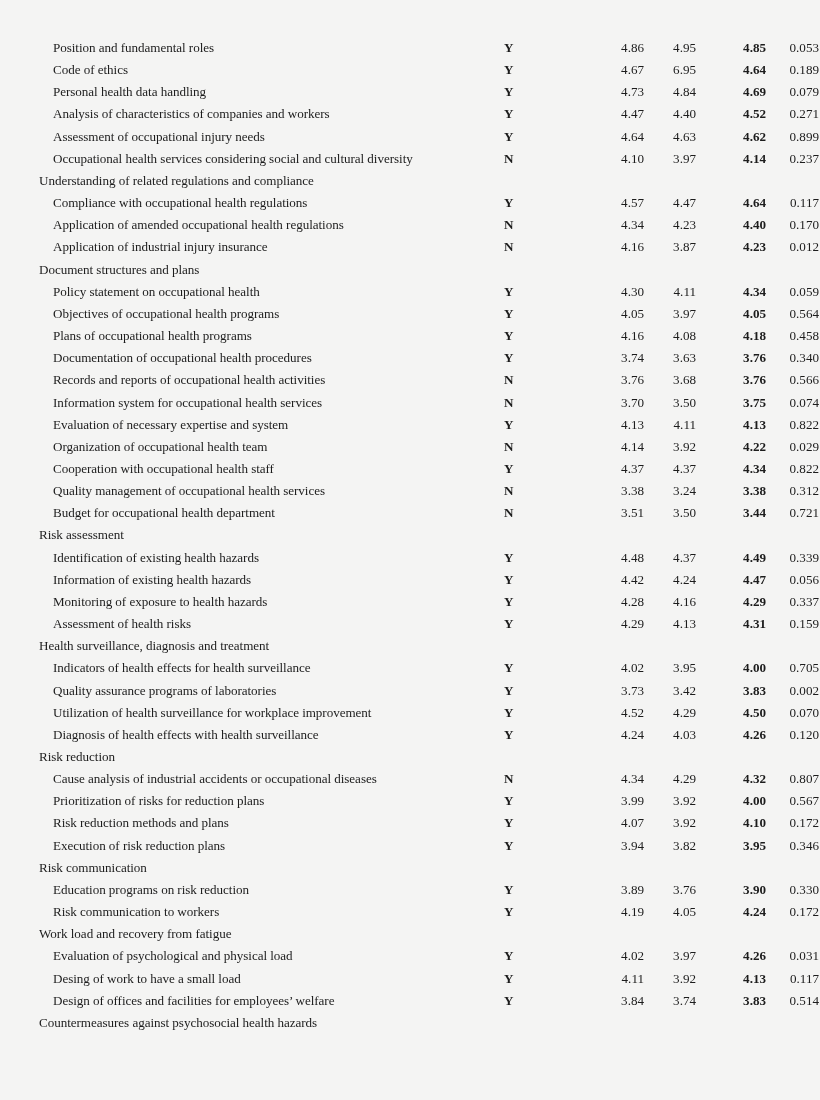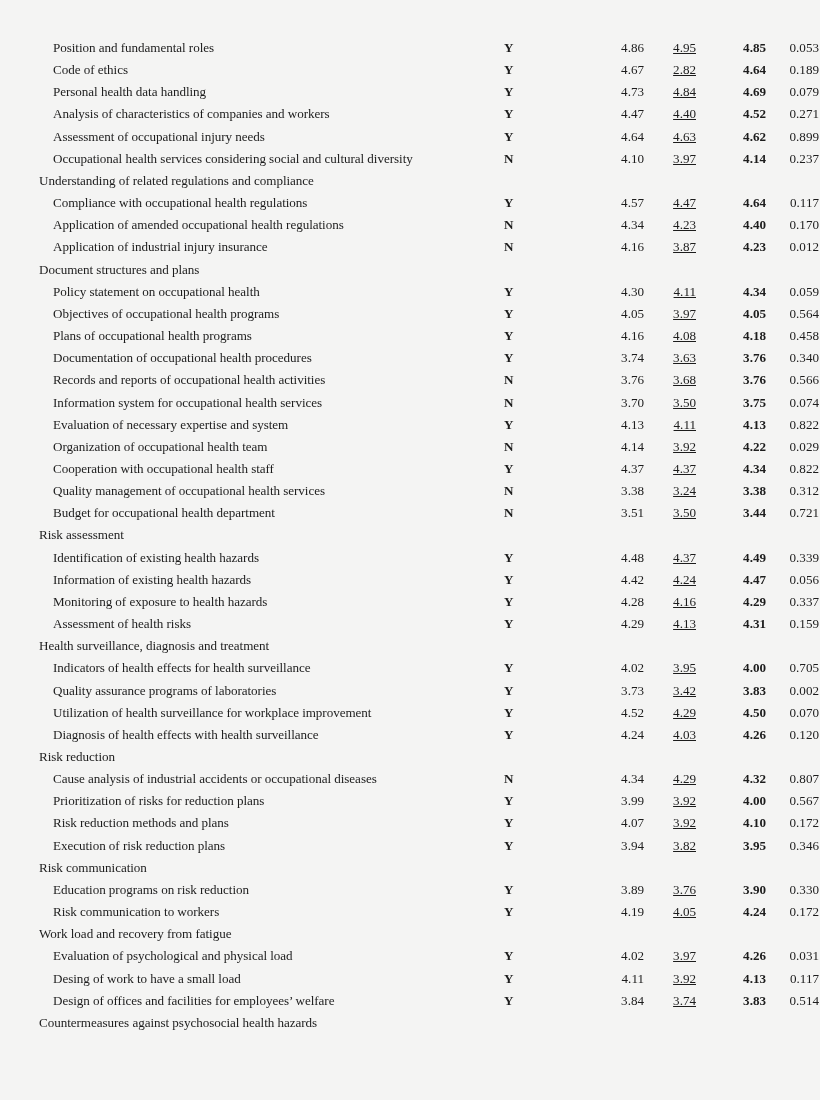--- a/index.html
+++ b/index.html
@@ -58,21 +58,21 @@
 
   td.flag {
     text-align: left;
     font-weight: bold;
     padding-left: 14px;
   }
   td.num {
     text-align: right;
     padding-right: 22px;
   }
-  td.num.v2 { padding-right: 22px; text-decoration: underline; }
+  td.num.v2 { padding-right: 22px; }
   td.num.v3 { padding-right: 20px; font-weight: bold; }
   td.num.p  { padding-right: 11px; }
   td.rank {
     text-align: right;
     padding-right: 8px;
   }
   tr.is-cat td.label { padding-left: 19px; }
 </style>
 </head>
 <body>
@@ -95,21 +95,21 @@
           <td class="num v1">4.86</td>
           <td class="num v2">4.95</td>
           <td class="num v3">4.85</td>
           <td class="num p">0.053</td>
           <td class="rank">1</td>
         </tr>
         <tr class="is-item">
           <td class="label item">Code of ethics</td>
           <td class="flag">Y</td>
           <td class="num v1">4.67</td>
-          <td class="num v2">2.82</td>
+          <td class="num v2">6.95</td>
           <td class="num v3">4.64</td>
           <td class="num p">0.189</td>
           <td class="rank">3</td>
         </tr>
         <tr class="is-item">
           <td class="label item">Personal health data handling</td>
           <td class="flag">Y</td>
           <td class="num v1">4.73</td>
           <td class="num v2">4.84</td>
           <td class="num v3">4.69</td>

